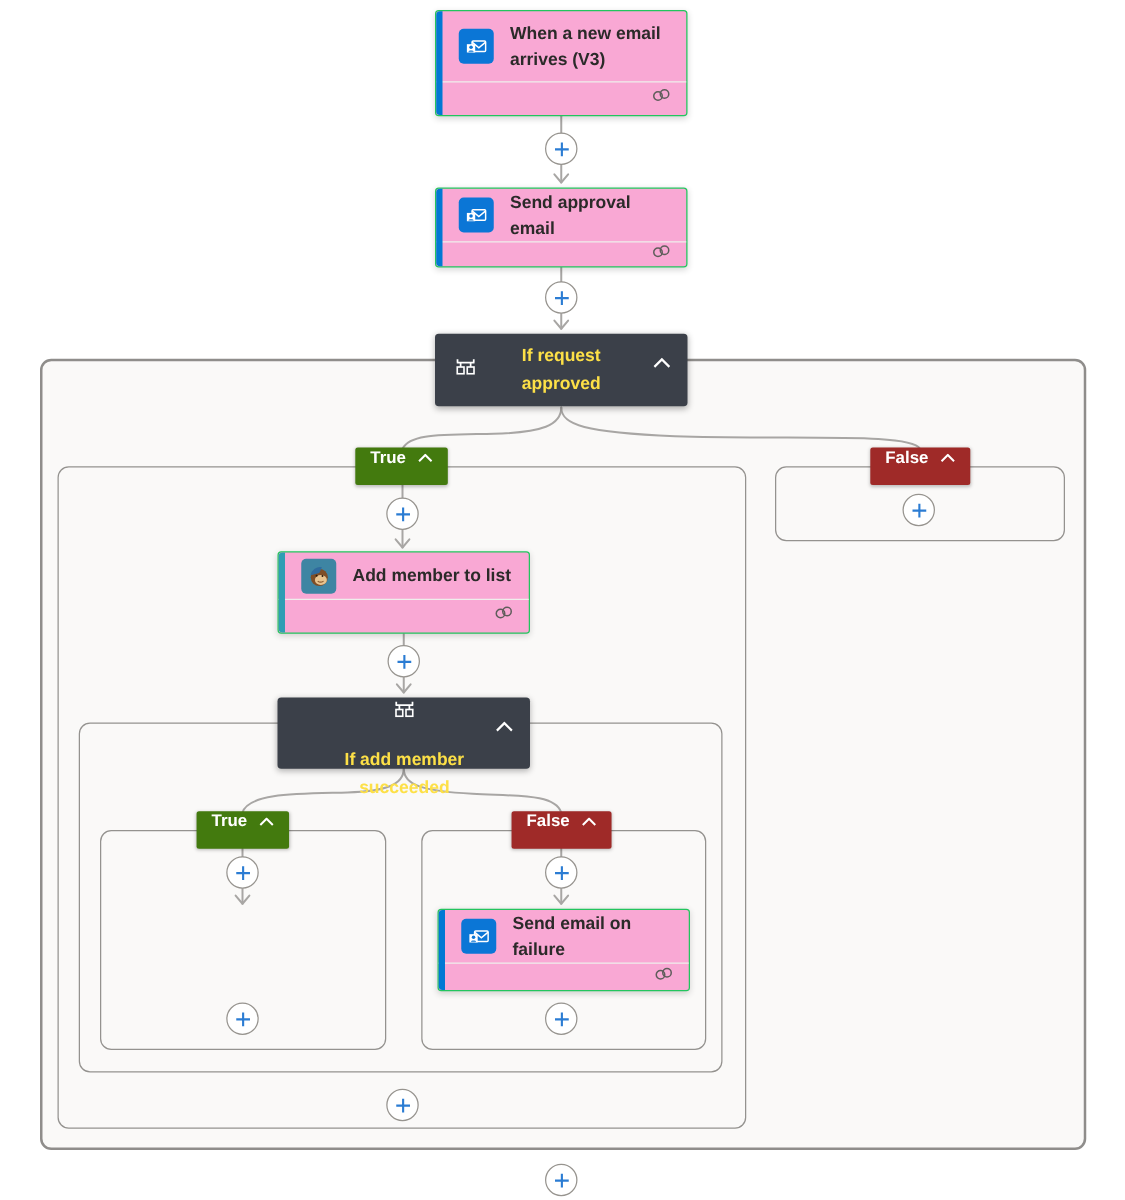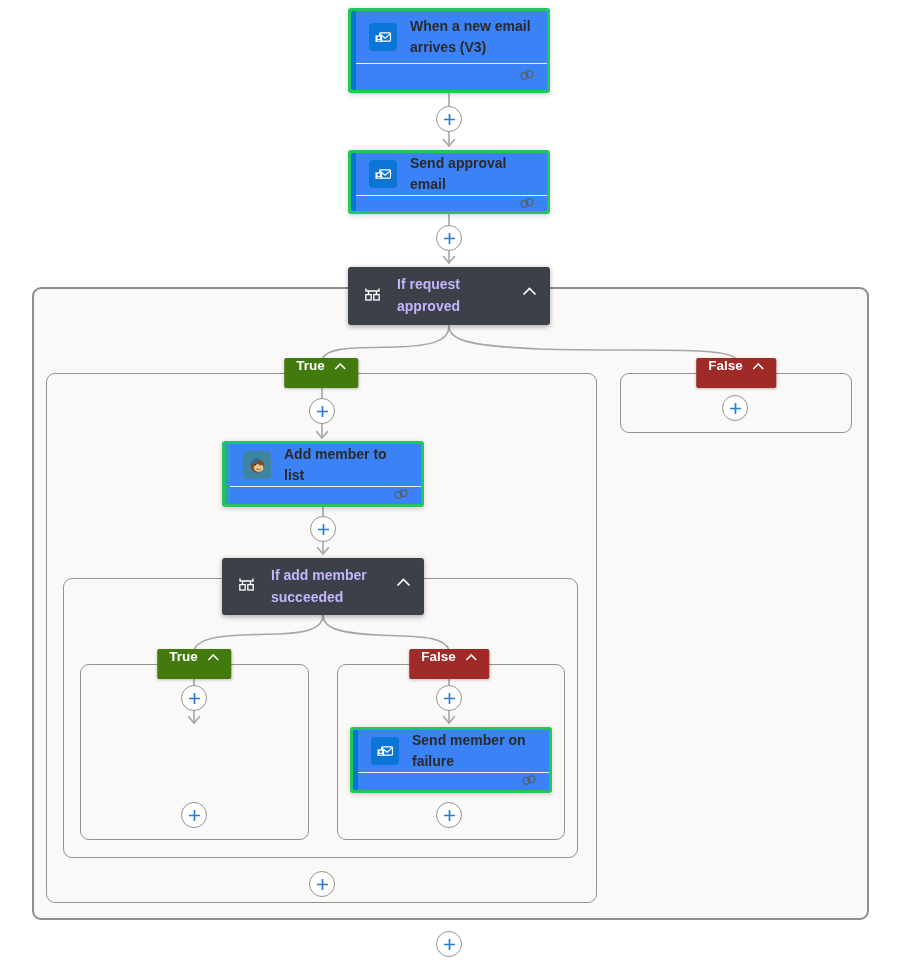--- a/index.html
+++ b/index.html
@@ -6,34 +6,34 @@
   .canvas{position:relative;width:900px;height:960px;background:#ffffff;overflow:hidden;
           font-family:"Liberation Sans",sans-serif;color:#323130;}
   
   .scope{position:absolute;background:#faf9f8;border:2px solid #8f8d8b;border-radius:9px;
          box-sizing:border-box;z-index:1;}
   .scope.inner{border-width:1.5px;border-color:#94928f;}
   
   .wires{position:absolute;left:0;top:0;z-index:2;pointer-events:none;}
   .wires path{stroke:#a8a6a4;stroke-width:1.6;fill:none;stroke-linecap:round;stroke-linejoin:round;}
   
-  .card{position:absolute;background:#3b82f6;border:3px solid #22c55e;border-radius:3px;
+  .card{position:absolute;background:#f9a8d4;border:1px solid #22c55e;border-radius:3px;
         box-shadow:0 1.6px 5px rgba(0,0,0,.16);box-sizing:border-box;display:flex;
         flex-direction:column;z-index:3;cursor:pointer;}
   .accent{position:absolute;left:0;top:0;bottom:0;width:5px;border-radius:3px 0 0 3px;}
   .title-row{flex:1;display:flex;align-items:center;gap:13px;padding:0 12px 0 18px;}
   .card-title{font-size:14px;font-weight:700;color:#2b2a29;line-height:1.5;}
   .footer{height:26px;border-top:1px solid #f0eeec;display:flex;align-items:center;
           justify-content:flex-end;padding:0 12px;}
   .app-icon{width:28px;height:28px;border-radius:4px;flex:none;display:flex;
             align-items:center;justify-content:center;}
   
   .cond{position:absolute;background:#3b4049;border-radius:3px;display:flex;align-items:center;
-        gap:15px;padding:0 14px 0 15px;box-sizing:border-box;color:#c4b5fd;z-index:3;
-        box-shadow:0 1.6px 5px rgba(0,0,0,.3);cursor:pointer;}
+        gap:15px;padding:0 14px 0 15px;box-sizing:border-box;color:#fde047;z-index:3;
+        box-shadow:0 1.6px 5px rgba(0,0,0,.3);cursor:pointer;text-align:center;}
   .cond-title{font-size:14px;font-weight:700;line-height:1.55;width:104px;}
   .cond .chev{position:absolute;right:13px;top:15px;}
   
   .badge{position:absolute;transform:translateX(-50%);height:30px;display:flex;
          gap:9px;padding:0 12px;border-radius:2px;color:#fff;font-size:13.5px;font-weight:700;
          z-index:4;box-shadow:0 1px 3px rgba(0,0,0,.25);cursor:pointer;}
   .badge.true{background:#437a0e;}
   .badge.false{background:#9f2a28;}
   
   .plus{position:absolute;width:26px;height:26px;border-radius:50%;background:#fff;
@@ -170,21 +170,21 @@
     <div class="footer">
       <span>
         <svg width="16" height="13" viewBox="0 0 16 13">
           <circle cx="5.4" cy="6.8" r="3.4" fill="none" stroke="#5f5d5b" stroke-width="1.2"></circle>
           <circle cx="10.6" cy="5.2" r="3.4" fill="none" stroke="#5f5d5b" stroke-width="1.2"></circle>
         </svg>
       </span>
     </div>
   </div>
 
-  <div class="cond" style="left:222px;top:558px;width:202px;height:57px;">
+  <div class="cond" style="left:222px;top:558px;width:202px;height:57px;flex-direction:column;">
     <span>
       <svg width="19" height="19" viewBox="0 0 19 19">
         <path d="M3 6 V3.4 M16 6 V3.4 M2.4 6 H16.6 M5.5 6 V9.6 M13.5 6 V9.6" fill="none" stroke="#fff" stroke-width="1.4"></path>
         <rect x="2.8" y="9.6" width="5.4" height="5.4" fill="none" stroke="#fff" stroke-width="1.3"></rect>
         <rect x="10.8" y="9.6" width="5.4" height="5.4" fill="none" stroke="#fff" stroke-width="1.3"></rect>
       </svg>
     </span>
     <span class="cond-title">If add member succeeded</span>
     <span class="chev">
       <svg width="15" height="9" viewBox="0 0 15 9">
@@ -216,21 +216,21 @@
     <div class="title-row">
       <span class="app-icon" style="background:#0b76d6;">
         <svg width="20" height="20" viewBox="0 0 24 24">
           <rect x="8" y="7" width="13" height="10" rx="1" fill="none" stroke="#fff" stroke-width="1.4"></rect>
           <path d="M8 8 L14.5 13.5 L21 8" fill="none" stroke="#fff" stroke-width="1.4"></path>
           <rect x="3" y="10" width="8" height="8" fill="#fff"></rect>
           <circle cx="7" cy="13" r="1.7" fill="#0b76d6"></circle>
           <path d="M4.5 17.2 C4.5 15.6 9.5 15.6 9.5 17.2" fill="#0b76d6"></path>
         </svg>
       </span>
-      <span class="card-title">Send member on failure</span>
+      <span class="card-title">Send email on failure</span>
     </div>
     <div class="footer">
       <span>
         <svg width="16" height="13" viewBox="0 0 16 13">
           <circle cx="5.4" cy="6.8" r="3.4" fill="none" stroke="#5f5d5b" stroke-width="1.2"></circle>
           <circle cx="10.6" cy="5.2" r="3.4" fill="none" stroke="#5f5d5b" stroke-width="1.2"></circle>
         </svg>
       </span>
     </div>
   </div>

